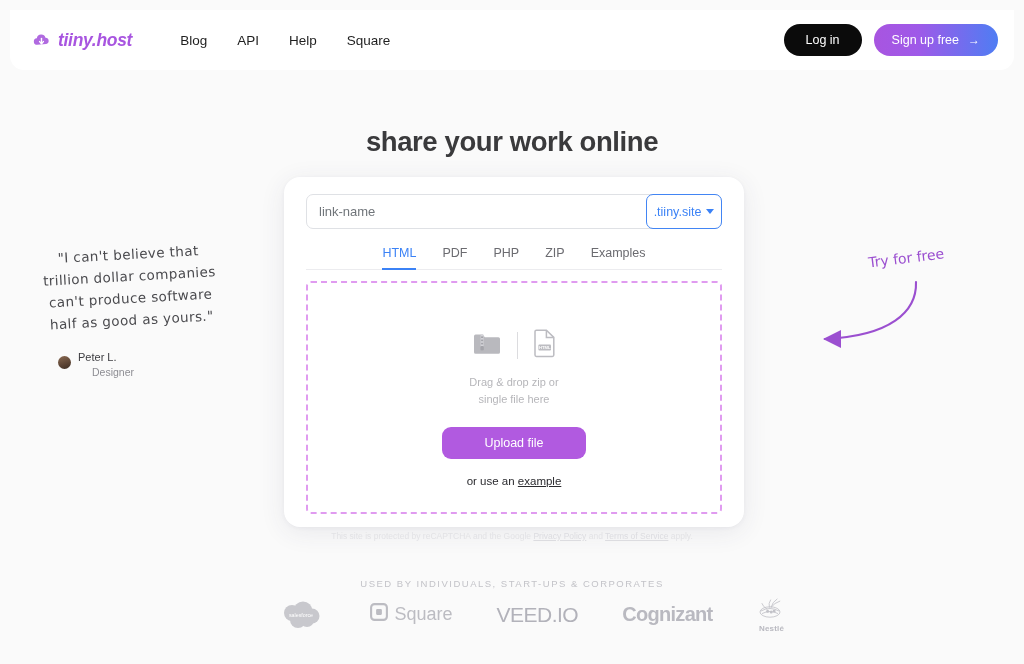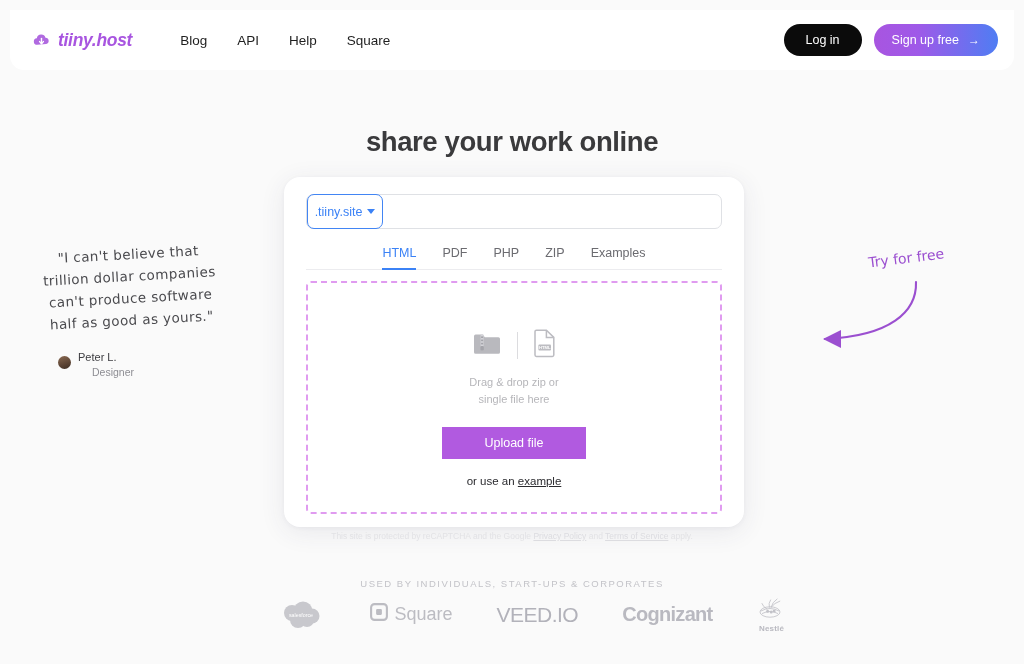--- a/index.html
+++ b/index.html
@@ -215,21 +215,21 @@
     line-height: 1.55;
   }
 
   .btn-upload {
     margin-top: 19px;
     width: 144px;
     height: 32px;
     background: #b15ae0;
     color: #ffffff;
     border: none;
-    border-radius: 0;
+    border-radius: 9px;
     font-size: 12.5px;
     cursor: pointer;
     font-family: inherit;
   }
 
   .dz-example {
     margin-top: 16px;
     font-size: 11.5px;
     color: #2a2a2e;
   }
@@ -372,20 +372,21 @@
 </div>
 
 <h1 class="headline">
   <br>
   <span>share your work online</span>
 </h1>
 
 <div class="card">
 
   <div class="url-row">
+    <input class="url-input" type="text" placeholder="link-name" style="">
     <div class="domain-select">
       <span>.tiiny.site</span>
       <span class="caret"></span>
     </div>
   </div>
 
   <div class="tabs">
     <div class="tab active">HTML</div>
     <div class="tab">PDF</div>
     <div class="tab">PHP</div>

